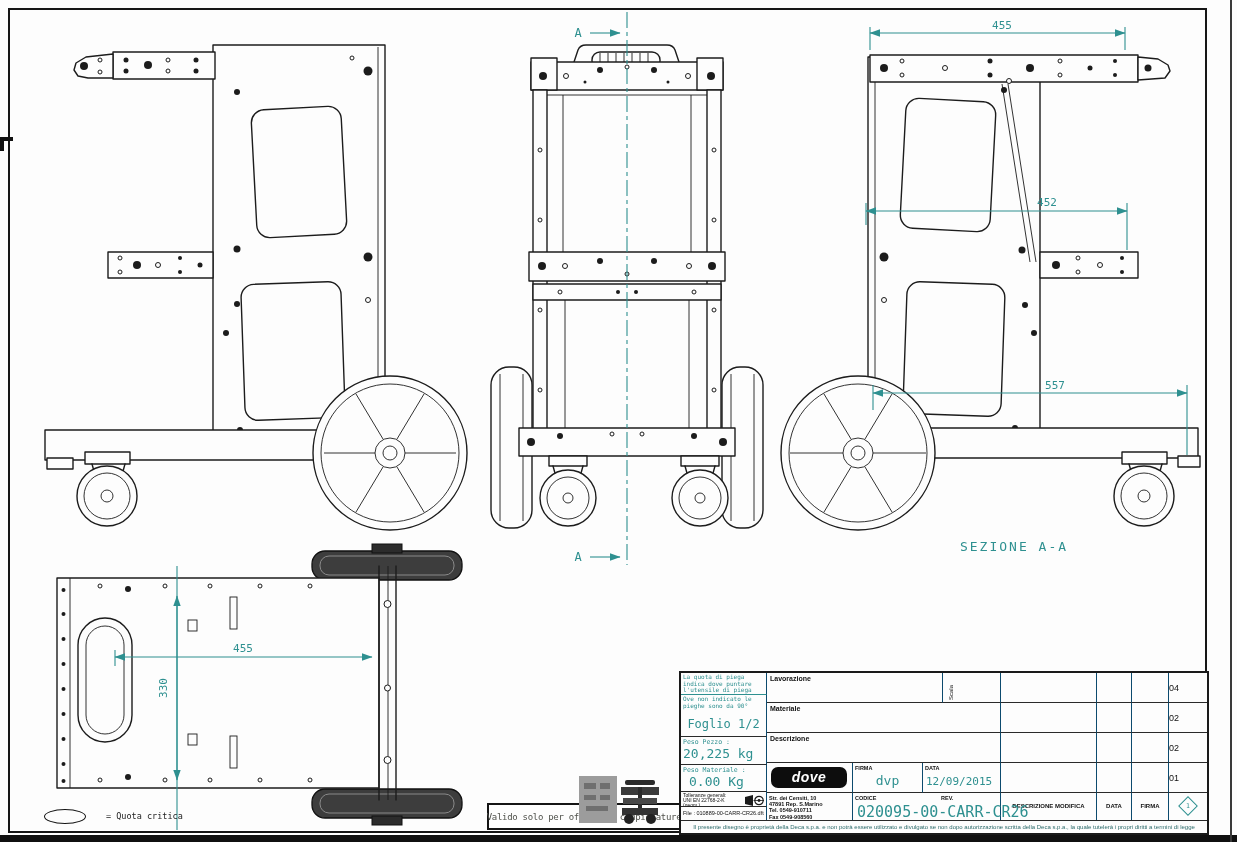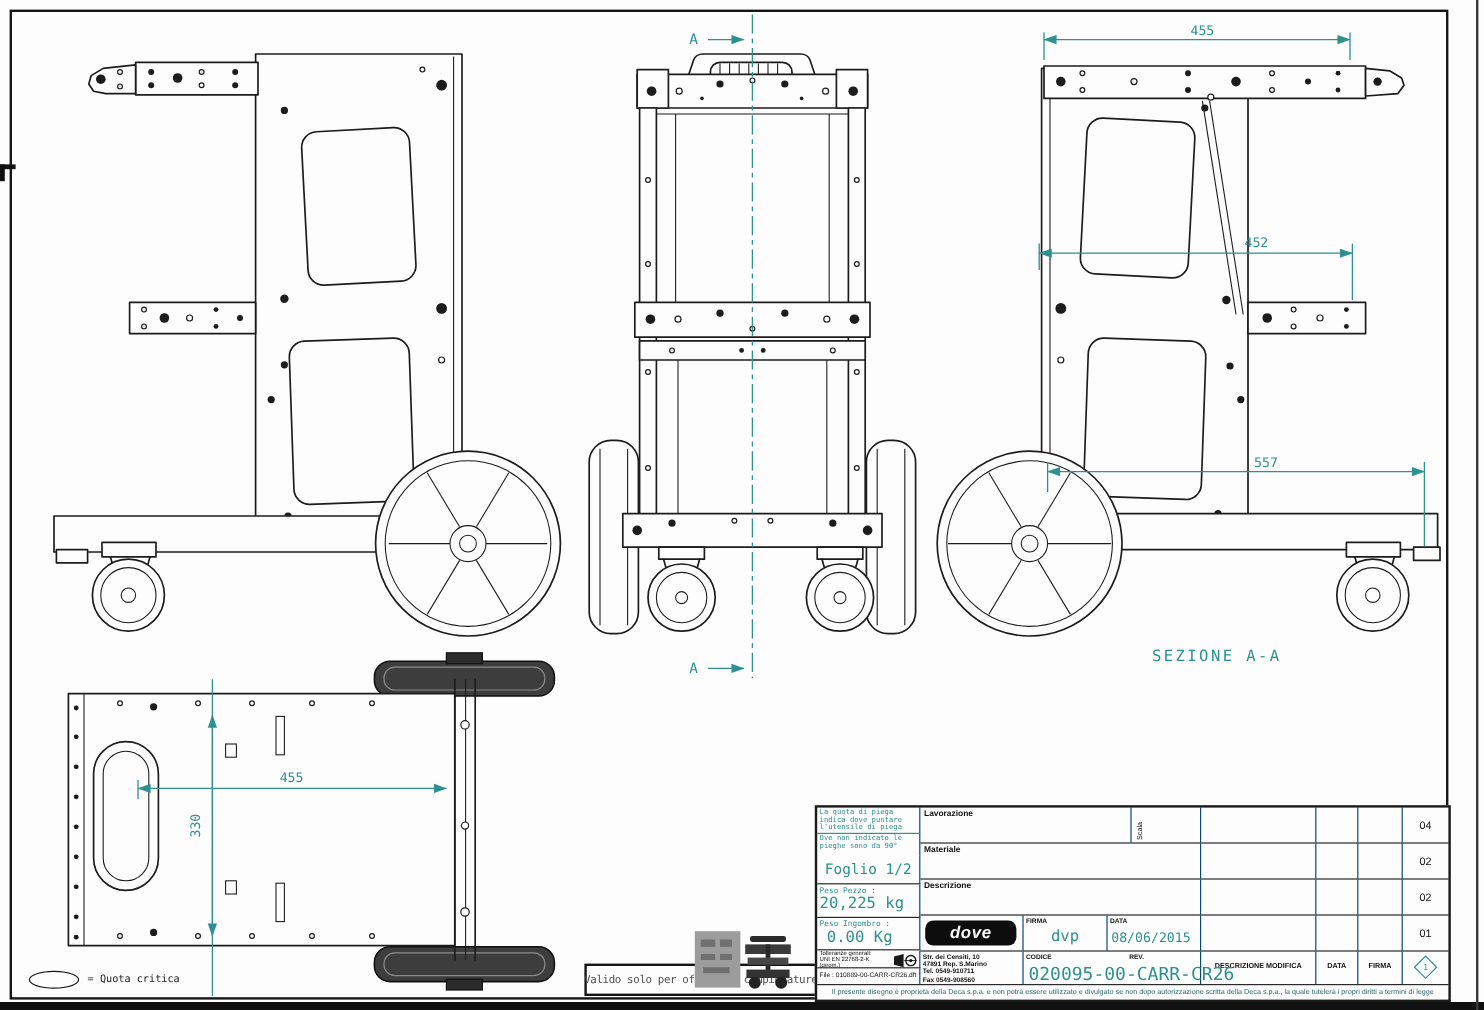--- a/index.html
+++ b/index.html
@@ -11,21 +11,21 @@
   svg.cad { position:absolute; left:0; top:0; }
   .ln  { stroke:#1c1c1c; fill:none; stroke-width:1.4; stroke-linejoin:round; stroke-linecap:round; }
   .fw  { fill:#fdfdfd; }
   .ln2 { stroke:#1c1c1c; fill:none; stroke-width:0.9; }
   .dot { fill:#1c1c1c; stroke:none; }
   .hole{ fill:#fdfdfd; stroke:#1c1c1c; stroke-width:1; }
   .teal{ stroke:#2e9090; fill:none; stroke-width:1.1; }
   .ttext{ fill:#2e9090; font-family:"DejaVu Sans Mono",monospace; }
   .dim { font-size:11px; }
   
-  .legend { position:absolute; left:24px; top:806px; height:20px; display:flex; align-items:center; gap:7px; }
+  .legend { position:absolute; left:44px; top:806px; height:20px; display:flex; align-items:center; gap:20px; }
   .oval { display:inline-block; width:42px; height:15px; border:1.6px solid #141414; border-radius:50%; background:#fdfdfd; }
   .legend-text { font-family:"DejaVu Sans Mono",monospace; font-size:8.5px; color:#222; }
   .stamp { position:absolute; left:487px; top:803px; width:194px; height:27px; border:2px solid #141414; background:#fdfdfd;
            display:flex; align-items:center; justify-content:center; }
   .stamp span { font-family:"DejaVu Sans Mono",monospace; font-size:9px; letter-spacing:-0.3px; color:#4f514b; white-space:nowrap; }
   .thumb-grey { position:absolute; left:579px; top:776px; width:38px; height:47px; background:#9c9c9c; z-index:3; }
   .thumb-grey .px { position:absolute; background:#6f6f6f; }
   .thumb-cart { position:absolute; left:619px; top:778px; z-index:3; }
   
   .tb { position:absolute; left:679px; top:671px; width:530px; height:164px; border:2px solid #1a1a1a; background:#fdfdfd; z-index:2; }
@@ -37,21 +37,21 @@
   .tealtxt { color:#2e9090; font-family:"DejaVu Sans Mono",monospace; }
   .tiny { font-size:6px; line-height:6.5px; padding:1px 2px; }
   .lbl { font-size:7px; font-weight:bold; color:#111; padding:2px 0 0 3px; }
   .slbl { font-size:5.5px; font-weight:bold; color:#111; position:absolute; left:2px; top:2px; }
   .ctr { text-align:center; }
   .vert { writing-mode:vertical-rl; transform:rotate(180deg); font-size:6px; color:#111; position:absolute; left:5px; top:3px; height:24px; }
   .deca { position:absolute; left:4px; top:4px; width:76px; height:21px; background:#0d0d0d; border-radius:7px;
           color:#fff; font-weight:bold; font-style:italic; font-size:14px; text-align:center; line-height:20px; letter-spacing:0.5px; }
   .addr div { font-size:5.5px; font-weight:bold; line-height:6.2px; color:#111; }
   .code { position:absolute; left:4px; top:10px; font-size:15px; white-space:nowrap; z-index:5; }
-  .revnum { font-size:9px; color:#111; text-align:center; line-height:30px; }
+  .revnum { font-size:9px; color:#111; line-height:30px; }
   .revhdr { font-size:6px; font-weight:bold; color:#111; text-align:center; line-height:27px; white-space:nowrap; }
   .diamond { position:absolute; left:12px; top:6px; width:14px; height:14px; border:1.2px solid #2e9090; transform:rotate(45deg);
              display:flex; align-items:center; justify-content:center; }
   .diamond span { transform:rotate(-45deg); font-size:6.5px; color:#2e9090; font-family:"DejaVu Sans Mono",monospace; }
   .disc { font-size:6px; color:#2c6b6b; text-align:center; line-height:12px; white-space:nowrap; border-top:1px solid #2a2a2a; }
   .projicon { position:absolute; right:2px; top:3px; }
   .tolltxt { font-size:5px; line-height:5px; color:#111; padding:1px 0 0 2px; width:62px; }
 </style>
 </head>
 <body>
@@ -367,21 +367,21 @@
       <div class="tiny tealtxt">Ove non indicato le pieghe sono da 90°</div>
     </div>
     <div class="cell br bb ctr" style="left:0;top:40px;width:86px;height:24px">
       <div class="tealtxt" style="font-size:12px;line-height:23px">Foglio 1/2</div>
     </div>
     <div class="cell br bb" style="left:0;top:64px;width:86px;height:28px">
       <div class="tealtxt" style="font-size:6.5px;padding:1px 0 0 2px">Peso Pezzo :</div>
       <div class="tealtxt" style="font-size:13px;padding-left:2px">20,225 kg</div>
     </div>
     <div class="cell br bb" style="left:0;top:92px;width:86px;height:27px">
-      <div class="tealtxt" style="font-size:6.5px;padding:1px 0 0 2px">Peso Ingombro :</div>
+      <div class="tealtxt" style="font-size:6.5px;padding:1px 0 0 2px">Peso Materiale :</div>
       <div class="tealtxt" style="font-size:13px;padding-left:8px">0.00 Kg</div>
     </div>
     <div class="cell br bb" style="left:0;top:119px;width:86px;height:15px">
       <div class="tolltxt">
         <span style="display:block">Tolleranze generali:</span>
         <span style="display:block">UNI EN 22768-2-K (geom.)</span>
 
       </div>
       <svg class="projicon" width="20" height="11" viewBox="0 0 20 11">
         <path d="M1,2 L9,0 L9,11 L1,9 Z" fill="#1a1a1a"></path>
@@ -408,21 +408,21 @@
     </div>
     <div class="cell br bb" style="left:86px;top:90px;width:86px;height:30px">
       <div class="deca">dove</div>
     </div>
     <div class="cell br bb" style="left:172px;top:90px;width:70px;height:30px">
       <span class="slbl">FIRMA</span>
       <div class="tealtxt ctr" style="font-size:13px;margin-top:10px">dvp</div>
     </div>
     <div class="cell br bb" style="left:242px;top:90px;width:78px;height:30px">
       <span class="slbl">DATA</span>
-      <div class="tealtxt" style="font-size:11px;margin:12px 0 0 3px">08/06/2015</div>
+      <div class="tealtxt" style="font-size:11px;margin:12px 0 0 3px">12/09/2015</div>
     </div>
     <div class="cell br addr" style="left:86px;top:120px;width:86px;height:27px;padding:2px">
       <div>Str. dei Censiti, 10</div>
       <div>47891 Rep. S.Marino</div>
       <div>Tel. 0549-910711</div>
       <div>Fax 0549-908560</div>
     </div>
     <div class="cell br ov" style="left:172px;top:120px;width:148px;height:27px">
       <span class="slbl" style="left:2px">CODICE</span>
       <span class="slbl" style="left:88px">REV.</span>

